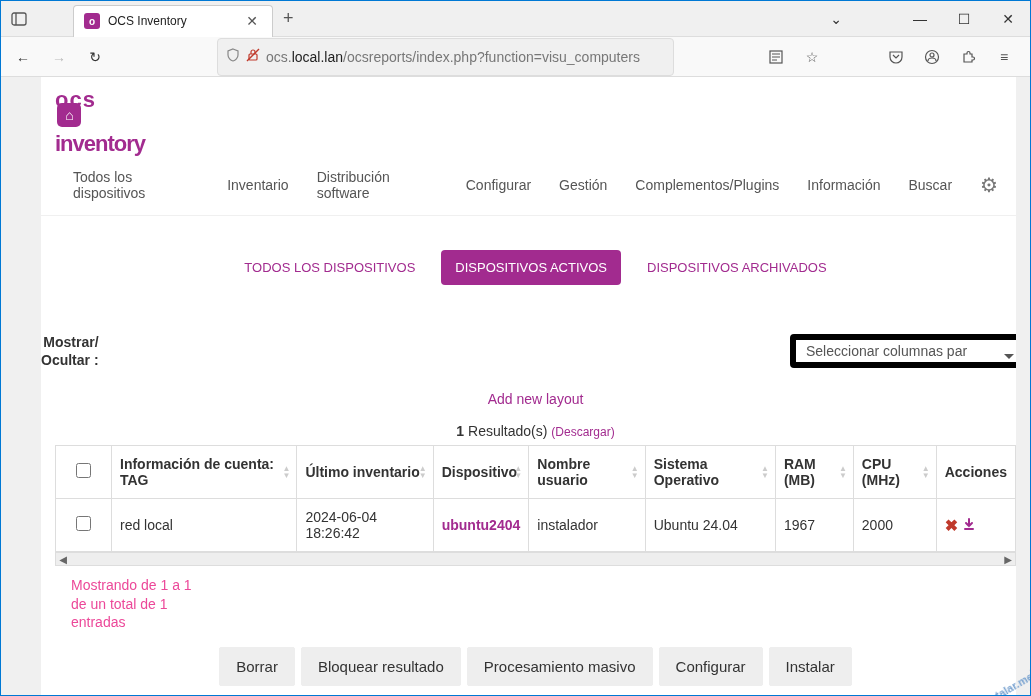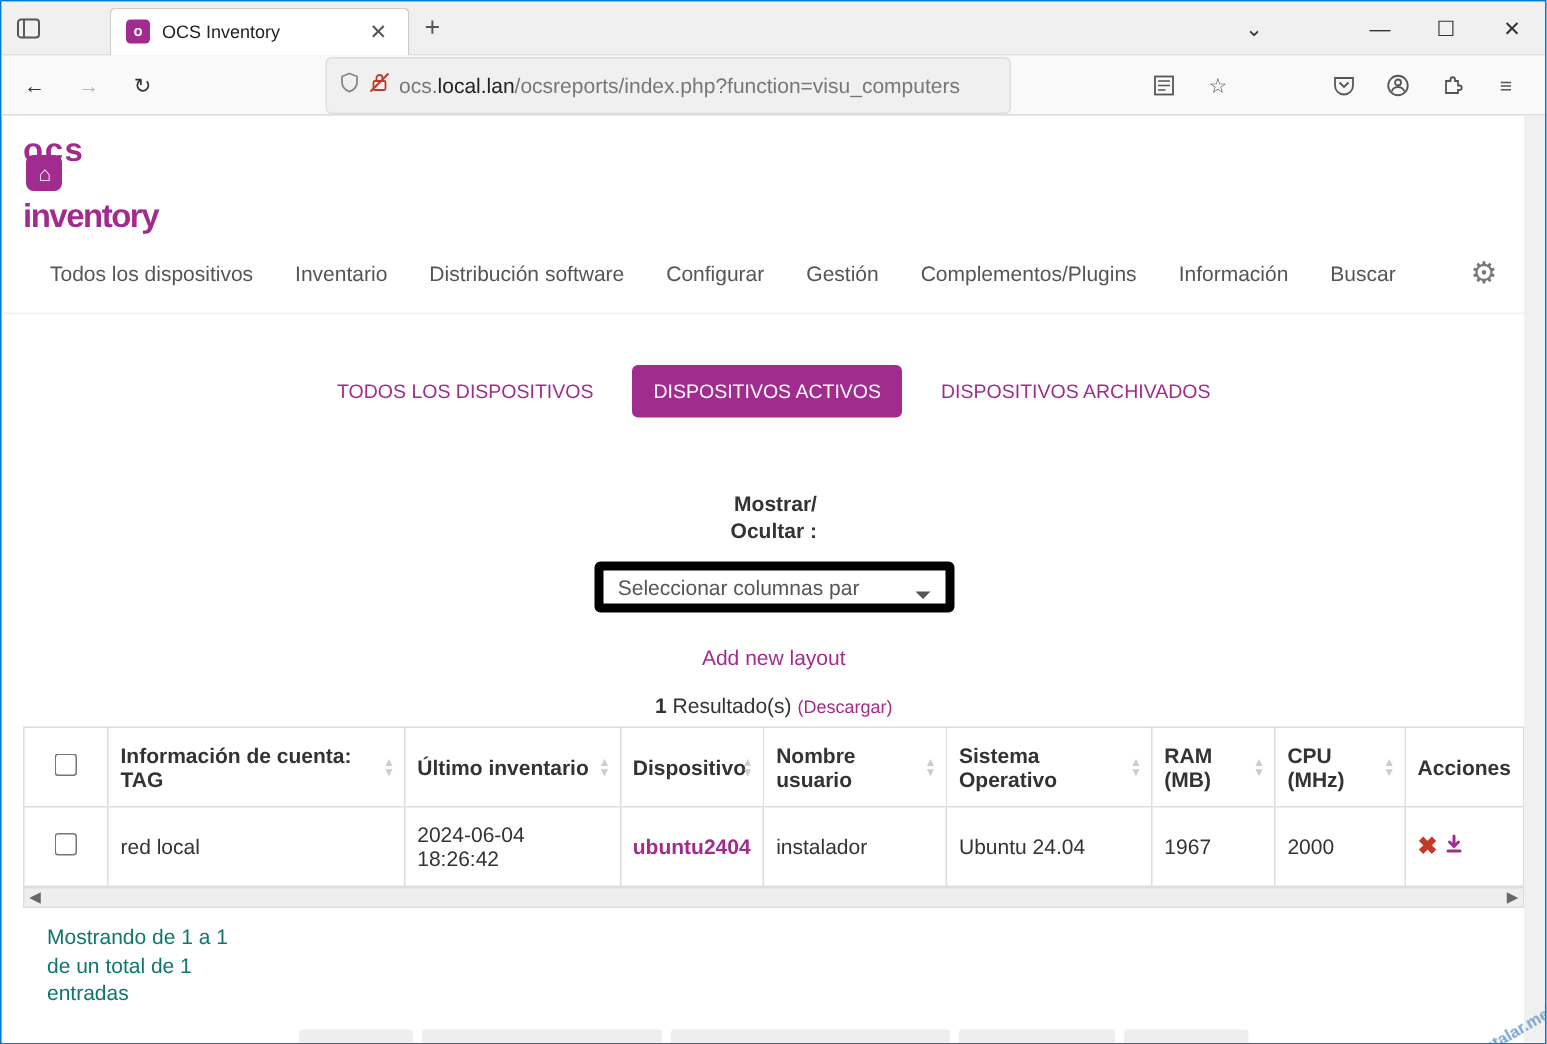--- a/index.html
+++ b/index.html
@@ -17,32 +17,32 @@
 .addrbar { display: flex; align-items: center; height: 40px; background: #f9f9f9; border-bottom: 1px solid #ddd; padding: 0 8px; gap: 8px; }
 .nav-btn { width: 28px; height: 28px; display: flex; align-items: center; justify-content: center; color: #333; cursor: pointer; border-radius: 4px; }
 .nav-btn.disabled { color: #bbb; }
 .urlbox { flex: 1; display: flex; align-items: center; background: #f0f0f0; border: 1px solid #ddd; border-radius: 4px; height: 38px; padding: 0 8px; margin: 0 80px 0 100px; }
 .urlbox .shield, .urlbox .lock { color: #888; margin-right: 6px; }
 .urlbox .lock { color: #c0392b; }
 .url-text { font-size: 14px; color: #777; }
 .url-text .bold { color: #222; }
 .right-icons { display: flex; gap: 8px; align-items: center; margin-right: 4px; }
 .right-icons span { width: 28px; height: 28px; display: flex; align-items: center; justify-content: center; color: #555; cursor: pointer; }
-.content { flex: 1; background: #fff; overflow-y: auto; position: relative; }
+.content { flex: 1; background: #fff; overflow-y: auto; position: relative; margin-left: 40px; }
 .content-inner { padding: 0; }
 .logo-row { padding: 10px 14px 4px; }
 .logo-text { font-family: Arial; font-weight: bold; font-size: 22px; color: #a22b8f; letter-spacing: -1px; }
 .logo-badge { width: 24px; height: 24px; background: #a22b8f; border-radius: 5px; color: #fff; display: flex; align-items: center; justify-content: center; font-size: 14px; margin-left: 2px; position: relative; top: -10px; }
 .main-nav { display: flex; align-items: center; padding: 8px 32px 14px; border-bottom: 1px solid #f0f0f0; gap: 28px; }
 .main-nav a { color: #555; text-decoration: none; font-size: 14px; cursor: pointer; }
 .main-nav .gear { margin-left: auto; color: #777; font-size: 20px; cursor: pointer; }
 .sub-tabs { display: flex; justify-content: center; gap: 12px; padding: 34px 0 8px; }
 .sub-tabs a { color: #a22b8f; padding: 10px 14px; text-decoration: none; font-size: 13px; cursor: pointer; }
 .sub-tabs a.active { background: #a22b8f; color: #fff; border-radius: 4px; }
-.controls-row { display: flex; justify-content: center; align-items: center; gap: 12px; padding: 40px 0 8px; flex-direction: column; }
+.controls-row { display: flex; justify-content: space-between; align-items: center; gap: 12px; padding: 40px 0 8px; }
 .controls-label { text-align: right; font-size: 14px; color: #333; line-height: 1.3; }
 .col-select { width: 240px; height: 34px; border: 6px solid #000000; border-radius: 4px; padding: 0 28px 0 10px; font-size: 14px; color: #555; background: #fff; position: relative; display: flex; align-items: center; }
 .col-select::after { content: ''; position: absolute; right: 10px; top: 14px; border-left: 5px solid transparent; border-right: 5px solid transparent; border-top: 5px solid #555; }
 .add-layout { text-align: center; padding: 14px 16px 2px; }
 .add-layout a { color: #a22b8f; text-decoration: none; font-size: 14px; cursor: pointer; }
 .result-count { text-align: center; padding: 14px 0 6px; font-size: 14px; }
 .result-count .dl { color: #a22b8f; font-size: 12px; cursor: pointer; }
 .table-controls { display: flex; align-items: center; padding: 22px 14px 8px; font-size: 14px; }
 .table-controls select { margin: 0 6px; height: 24px; border: 1px solid #aaa; border-radius: 3px; }
 .table-controls .search { margin-left: auto; display: flex; align-items: center; }
@@ -54,21 +54,21 @@
 table.data td { border: 1px solid #ddd; padding: 10px 8px; font-size: 14px; text-align: left; }
 table.data .chk-cell { text-align: center; width: 56px; }
 table.data input[type=checkbox] { width: 15px; height: 15px; }
 .link-cell { color: #a22b8f; font-weight: bold; cursor: pointer; }
 .actions-cell { text-align: center; }
 .actions-cell .del { color: #c0392b; font-size: 16px; font-weight: bold; cursor: pointer; margin-right: 4px; }
 .actions-cell .dl { color: #a22b8f; font-size: 16px; cursor: pointer; }
 .hscroll { height: 14px; background: #eee; border: 1px solid #ddd; margin: 0 14px; display: flex; align-items: center; }
 .hscroll .arrow { width: 14px; text-align: center; color: #666; font-size: 10px; }
 .hscroll .track { flex: 1; }
-.info-line { padding: 10px 30px 6px; font-size: 14px; color: #0f766e; max-width: 200px; line-height: 1.3; }
+.info-line { padding: 10px 30px 6px; font-size: 14px; color: #ec4899; max-width: 200px; line-height: 1.3; }
 .action-buttons { display: flex; justify-content: center; gap: 6px; padding: 10px 0 16px; }
 .action-buttons button { background: #eee; border: 1px solid #eee; padding: 10px 16px; font-size: 15px; color: #333; cursor: pointer; border-radius: 2px; }
 .scrollbar-v { position: absolute; right: 0; top: 76px; bottom: 0; width: 14px; background: #f0f0f0; }
 .watermark { position: absolute; right: -8px; bottom: -8px; font-size: 11px; color: #7aa3d0; transform: rotate(-30deg); font-weight: bold; pointer-events: none; }
 .watermark::before, .watermark::after { content: ''; position: absolute; border: 1px solid #bcd; border-radius: 50%; }
 </style>
 </head>
 <body>
 
 <div class="browser-chrome">

